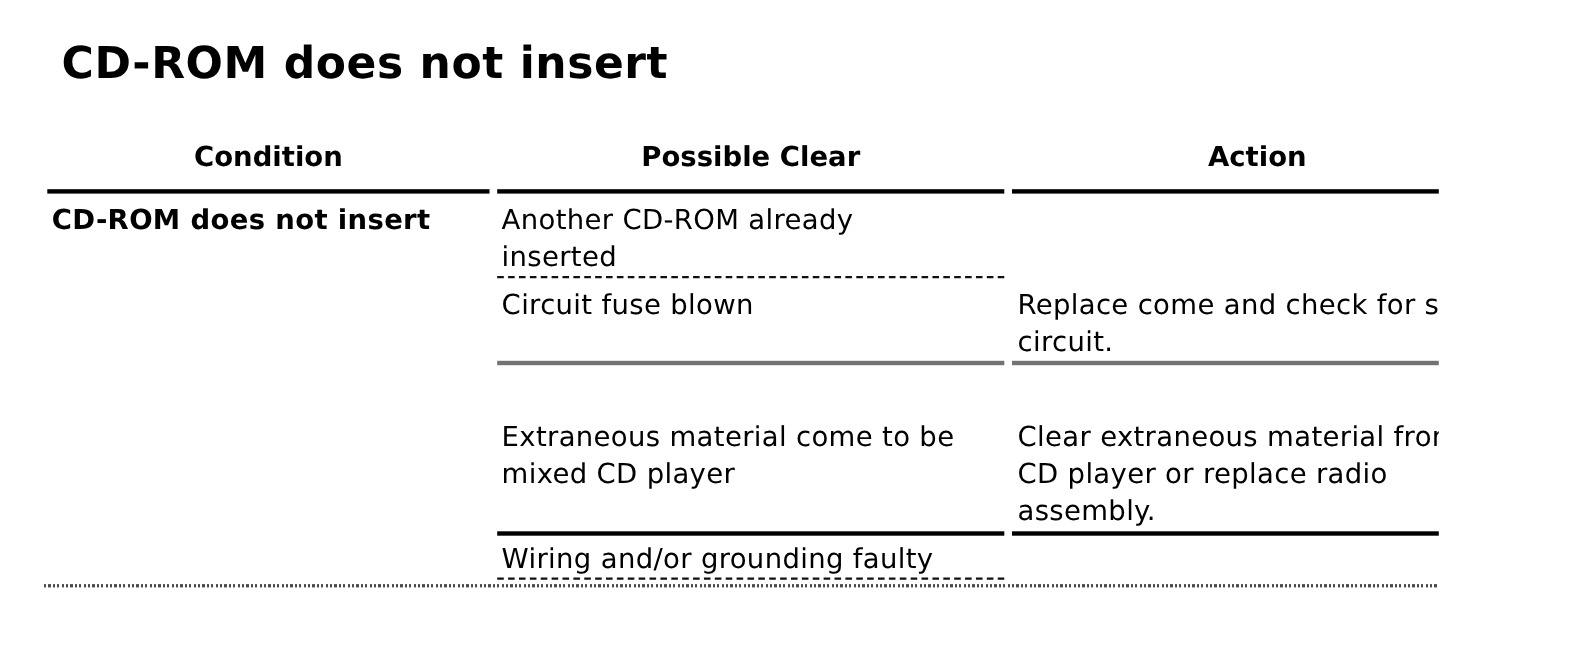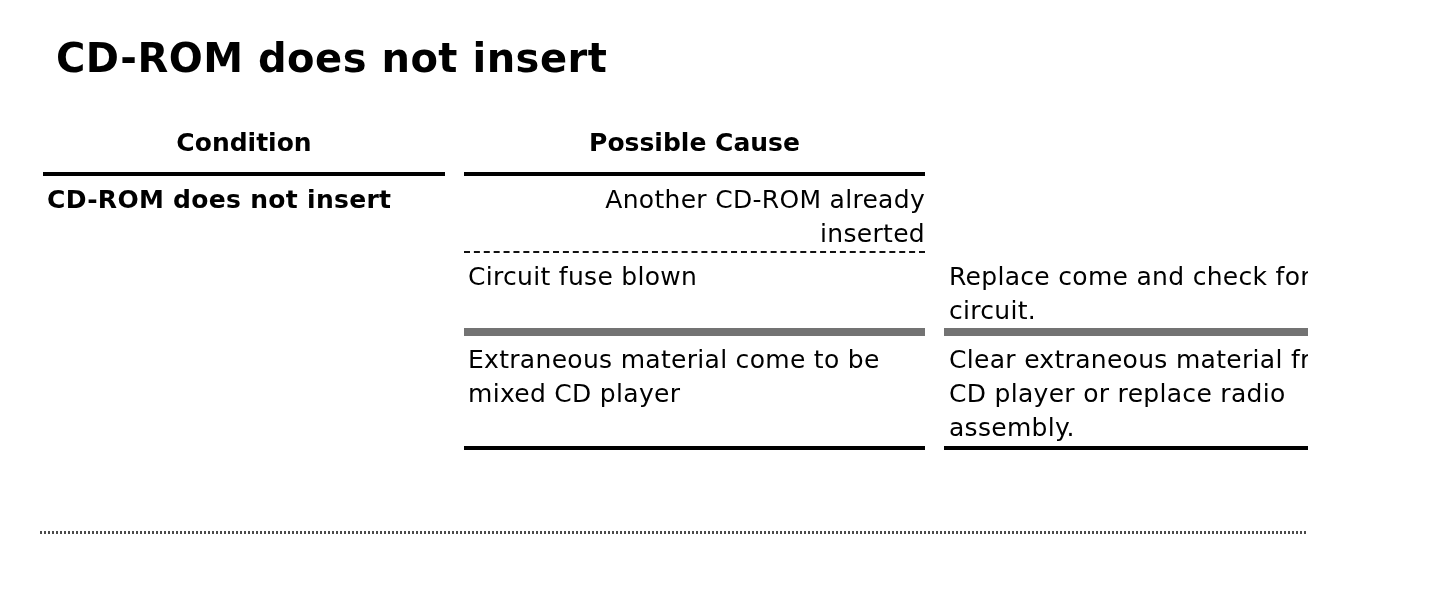--- a/index.html
+++ b/index.html
@@ -28,21 +28,21 @@
     color: #000000;
     white-space: nowrap;
   }
   .tbl {
     position: absolute;
     left: 43px;
     top: 120px;
     width: 1323px;
     display: grid;
     grid-template-columns: 402px 461px 446px;
-    column-gap: 19px;
+    column-gap: 7px;
   }
   .th {
     grid-row: 1;
     text-align: center;
     font-weight: 700;
     font-size: 25px;
     line-height: 34px;
     padding: 6px 0 12px 0;
     border-bottom: 4px solid #000000;
   }
@@ -53,23 +53,23 @@
     letter-spacing: 0.3px;
   }
   .cond {
     grid-column: 1;
     grid-row: 2 / span 5;
     font-weight: 700;
     padding: 7px 0 0 4px;
   }
   .c2 { grid-column: 2; padding-left: 4px; }
   .c3 { grid-column: 3; padding-left: 5px; }
-  .r1 { grid-row: 2; padding-top: 7px; border-bottom: 2px dashed #111111; text-align: right; }
-  .r2 { grid-row: 3; padding-top: 7px; border-bottom: 8px solid #737373; }
-  .r3 { grid-row: 4; padding-top: 7px; padding-bottom: 1px; border-bottom: 4px solid #000000; }
+  .r1 { grid-row: 2; padding-top: 7px; border-bottom: 2px dashed #111111; }
+  .r2 { grid-row: 3; padding-top: 7px; border-bottom: 4px solid #737373; }
+  .r3 { grid-row: 4; padding-top: 7px; padding-bottom: 1px; border-bottom: 4px solid #000000; margin-top: 41px; }
   .r4 { grid-row: 5; padding-top: 4px; border-bottom: 2px dashed #111111; }
   .r5 { grid-row: 6; padding-top: 7px; padding-bottom: 4px; }
   .bottom-rule {
     position: absolute;
     left: 40px;
     top: 531px;
     width: 1330px;
     height: 3px;
     background: repeating-linear-gradient(90deg, #4a4a4a 0 2px, transparent 2px 4px);
   }
@@ -77,36 +77,38 @@
 </head>
 <body>
 
 <div class="page">
 
   <h1 class="page-title">CD-ROM does not insert</h1>
 
   <div class="tbl">
 
     <div class="th">Condition</div>
-    <div class="th">Possible Cause</div>
+    <div class="th">Possible Clear</div>
+    <div class="th">Action</div>
 
     <div class="cell cond">CD-ROM does not insert</div>
 
     <div class="cell c2 r1">Another CD-ROM already
 inserted</div>
 
     <div class="cell c2 r2">Circuit fuse blown</div>
     <div class="cell c3 r2">Replace come and check for short
 circuit.</div>
 
     <div class="cell c2 r3">Extraneous material come to be
 mixed CD player</div>
     <div class="cell c3 r3">Clear extraneous material from
 CD player or replace radio
 assembly.</div>
 
+    <div class="cell c2 r4">Wiring and/or grounding faulty</div>
 
 
   </div>
 
   <div class="bottom-rule"></div>
 
 </div>
 
 </body></html>

